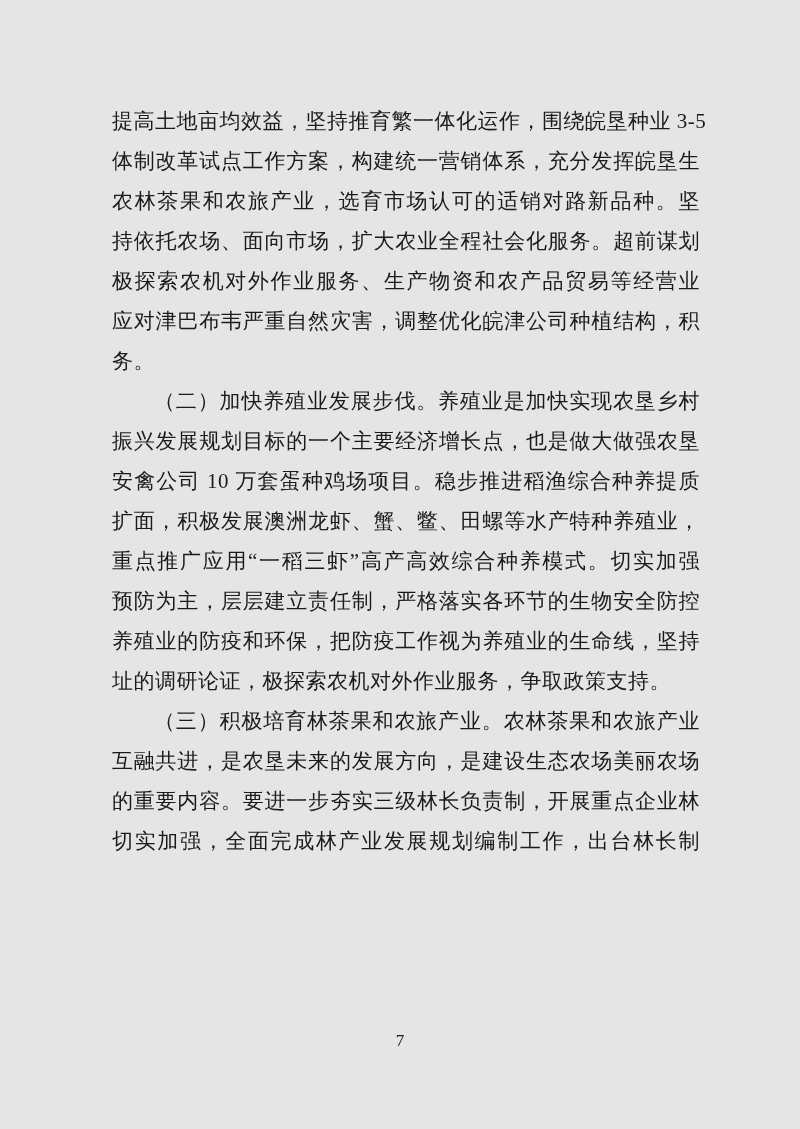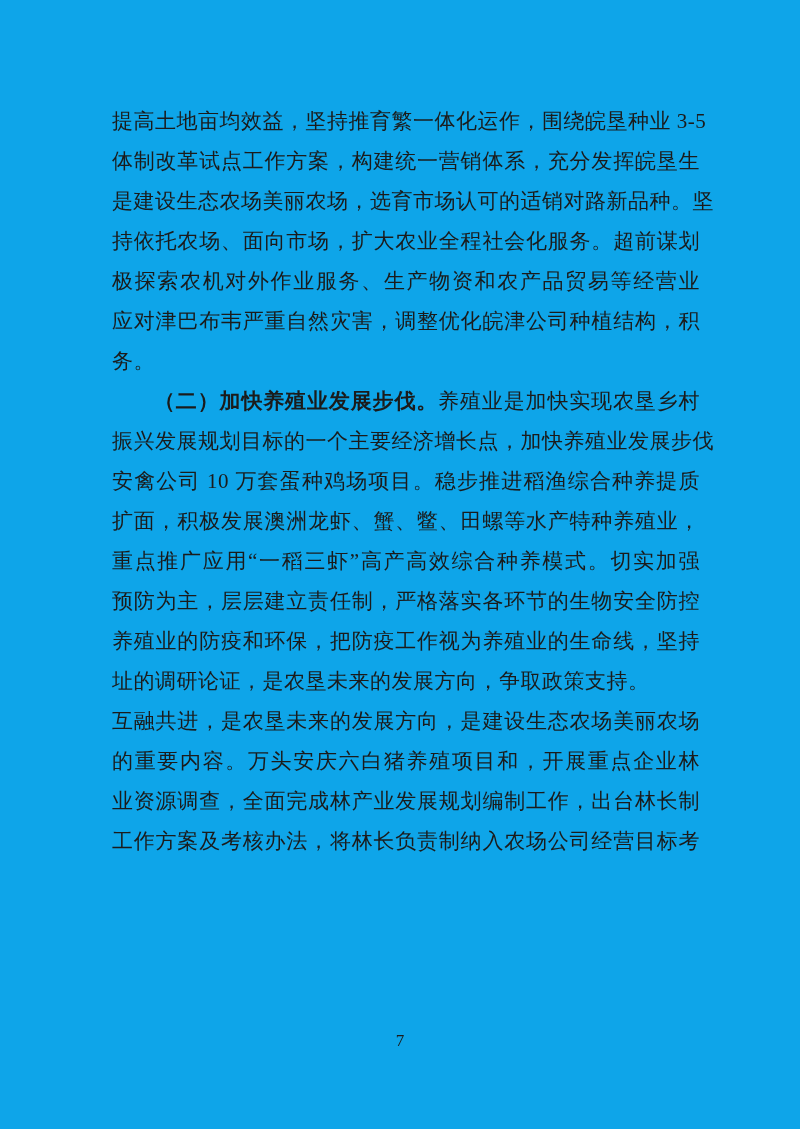--- a/index.html
+++ b/index.html
@@ -7,21 +7,21 @@
     width: 800px;
     height: 1129px;
     background: #ffffff;
     font-family: "Liberation Serif", "DejaVu Serif", serif;
     overflow: hidden;
   }
   .page {
     position: relative;
     width: 800px;
     height: 1129px;
-    background: #0ea5e9;
+    background: #e5e5e5;
     color: #1b1b1b;
   }
   .text-body {
     position: absolute;
     left: 112px;
     top: 101px;
     width: 588px;
   }
   .line {
     height: 40px;
@@ -35,52 +35,52 @@
     white-space: nowrap;
   }
   .line.para-end {
     text-align: left;
     text-align-last: left;
   }
   .line.indent {
     padding-left: 42px;
   }
   .line b {
-    font-weight: 700;
+    font-weight: 400;
   }
   .page-number {
     position: absolute;
     top: 1030px;
     left: 0;
     width: 800px;
     text-align: center;
     font-size: 17px;
     line-height: 22px;
     color: #1b1b1b;
   }
 </style>
 </head>
 <body>
 
 <div class="page">
   <div class="text-body">
       <div class="line">提高土地亩均效益，坚持推育繁一体化运作，围绕皖垦种业 3-5</div>
       <div class="line">体制改革试点工作方案，构建统一营销体系，充分发挥皖垦生</div>
-      <div class="line">是建设生态农场美丽农场，选育市场认可的适销对路新品种。坚</div>
+      <div class="line">农林茶果和农旅产业，选育市场认可的适销对路新品种。坚</div>
       <div class="line">持依托农场、面向市场，扩大农业全程社会化服务。超前谋划</div>
       <div class="line">极探索农机对外作业服务、生产物资和农产品贸易等经营业</div>
       <div class="line">应对津巴布韦严重自然灾害，调整优化皖津公司种植结构，积</div>
       <div class="line para-end">务。</div>
       <div class="line indent"><b>（二）加快养殖业发展步伐。</b>养殖业是加快实现农垦乡村</div>
-      <div class="line">振兴发展规划目标的一个主要经济增长点，加快养殖业发展步伐</div>
+      <div class="line">振兴发展规划目标的一个主要经济增长点，也是做大做强农垦</div>
       <div class="line">安禽公司 10 万套蛋种鸡场项目。稳步推进稻渔综合种养提质</div>
       <div class="line">扩面，积极发展澳洲龙虾、蟹、鳖、田螺等水产特种养殖业，</div>
       <div class="line">重点推广应用“一稻三虾”高产高效综合种养模式。切实加强</div>
       <div class="line">预防为主，层层建立责任制，严格落实各环节的生物安全防控</div>
       <div class="line">养殖业的防疫和环保，把防疫工作视为养殖业的生命线，坚持</div>
-      <div class="line para-end">址的调研论证，是农垦未来的发展方向，争取政策支持。</div>
+      <div class="line para-end">址的调研论证，极探索农机对外作业服务，争取政策支持。</div>
+      <div class="line indent"><b>（三）积极培育林茶果和农旅产业。</b>农林茶果和农旅产业</div>
       <div class="line">互融共进，是农垦未来的发展方向，是建设生态农场美丽农场</div>
-      <div class="line">的重要内容。万头安庆六白猪养殖项目和，开展重点企业林</div>
-      <div class="line">业资源调查，全面完成林产业发展规划编制工作，出台林长制</div>
-      <div class="line">工作方案及考核办法，将林长负责制纳入农场公司经营目标考</div>
+      <div class="line">的重要内容。要进一步夯实三级林长负责制，开展重点企业林</div>
+      <div class="line">切实加强，全面完成林产业发展规划编制工作，出台林长制</div>
     </div>
   <div class="page-number">7</div>
 </div>
 
 </body></html>

